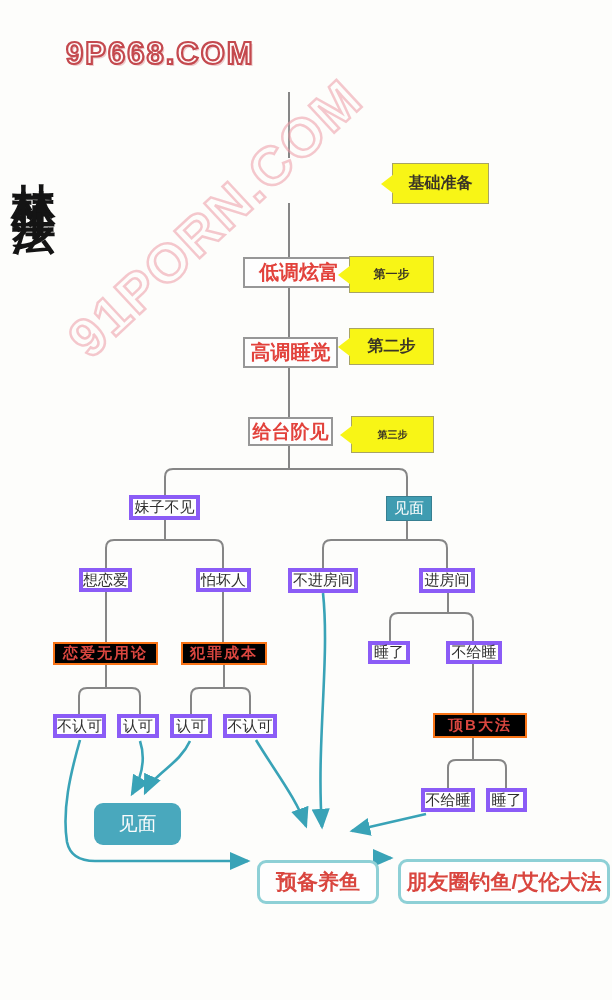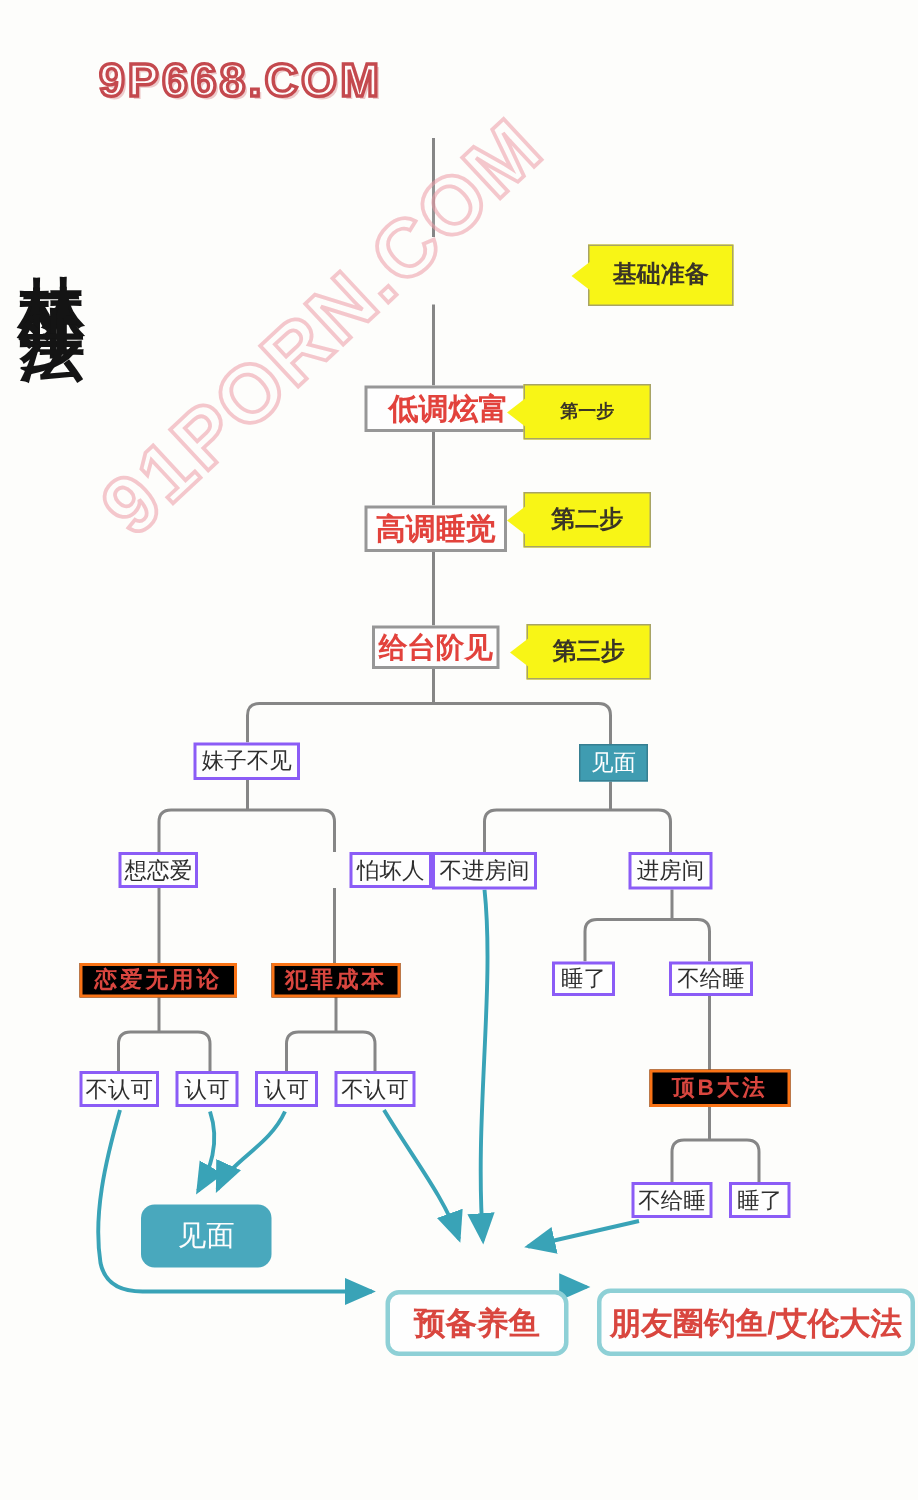--- a/index.html
+++ b/index.html
@@ -15,21 +15,21 @@
   
   .flowbox{background:#fefefe;border:2px solid #979797;color:#e2423c;font-weight:bold;}
   
   .callout{background:#f8f516;border:1px solid #a8a465;color:#3a3526;font-weight:bold;z-index:2;position:absolute;box-sizing:border-box;display:flex;align-items:center;justify-content:center;}
   .callout::before{
     content:"";position:absolute;left:-12px;top:50%;transform:translateY(-50%);
     width:0;height:0;border-top:10px solid transparent;border-bottom:10px solid transparent;
     border-right:13px solid #f8f516;
   }
   
-  .small{background:#fefefe;border:2px solid #8b5cf6;color:#2e2e2e;font-size:15px;}
+  .small{background:#fefefe;border:4px solid #8b5cf6;color:#2e2e2e;font-size:15px;}
   
   .redbox{background:#000000;border:2px solid #f97316;color:#d9463f;font-weight:bold;font-size:15px;letter-spacing:2px;}
   
   .tealsm{background:#3f9cb1;border:1px solid #377f91;color:#fff;font-size:15px;}
   .tealbig{background:#49a8bd;border:none;border-radius:9px;color:#fdfdfd;font-size:19px;}
   
   .outcome{background:#fefefe;border:3px solid #8ed0d6;border-radius:9px;color:#d9463f;font-weight:bold;font-size:21px;margin-top:24px;}
 
   .logo{
     position:absolute;left:66px;top:36px;z-index:4;
@@ -100,27 +100,27 @@
 
   <div class="callout" style="left:392px;top:163px;width:97px;height:41px;font-size:16px;">基础准备</div>
 
   <div class="abs flowbox" style="left:243px;top:257px;width:112px;height:31px;font-size:20px;">低调炫富</div>
   <div class="callout" style="left:349px;top:256px;width:85px;height:37px;font-size:12px;">第一步</div>
 
   <div class="abs flowbox" style="left:243px;top:337px;width:95px;height:31px;font-size:20px;">高调睡觉</div>
   <div class="callout" style="left:349px;top:328px;width:85px;height:37px;font-size:16px;">第二步</div>
 
   <div class="abs flowbox" style="left:248px;top:417px;width:85px;height:29px;font-size:19px;">给台阶见</div>
-  <div class="callout" style="left:351px;top:416px;width:83px;height:37px;font-size:16px;">第三步</div>
+  <div class="callout" style="left:351px;top:416px;width:83px;height:37px;font-size:10px;">第三步</div>
 
   <div class="abs small" style="left:129px;top:495px;width:71px;height:25px;">妹子不见</div>
   <div class="abs tealsm" style="left:386px;top:496px;width:46px;height:25px;">见面</div>
 
   <div class="abs small" style="left:79px;top:568px;width:53px;height:24px;">想恋爱</div>
-  <div class="abs small" style="left:196px;top:568px;width:55px;height:24px;margin-left:37px;">怕坏人</div>
+  <div class="abs small" style="left:196px;top:568px;width:55px;height:24px;">怕坏人</div>
   <div class="abs small" style="left:288px;top:568px;width:70px;height:25px;">不进房间</div>
   <div class="abs small" style="left:419px;top:568px;width:56px;height:25px;">进房间</div>
 
   <div class="abs redbox" style="left:53px;top:642px;width:105px;height:23px;">恋爱无用论</div>
   <div class="abs redbox" style="left:181px;top:642px;width:86px;height:23px;">犯罪成本</div>
   <div class="abs small" style="left:368px;top:641px;width:42px;height:23px;">睡了</div>
   <div class="abs small" style="left:446px;top:641px;width:56px;height:23px;">不给睡</div>
 
   <div class="abs small" style="left:53px;top:714px;width:53px;height:24px;">不认可</div>
   <div class="abs small" style="left:117px;top:714px;width:42px;height:24px;">认可</div>

